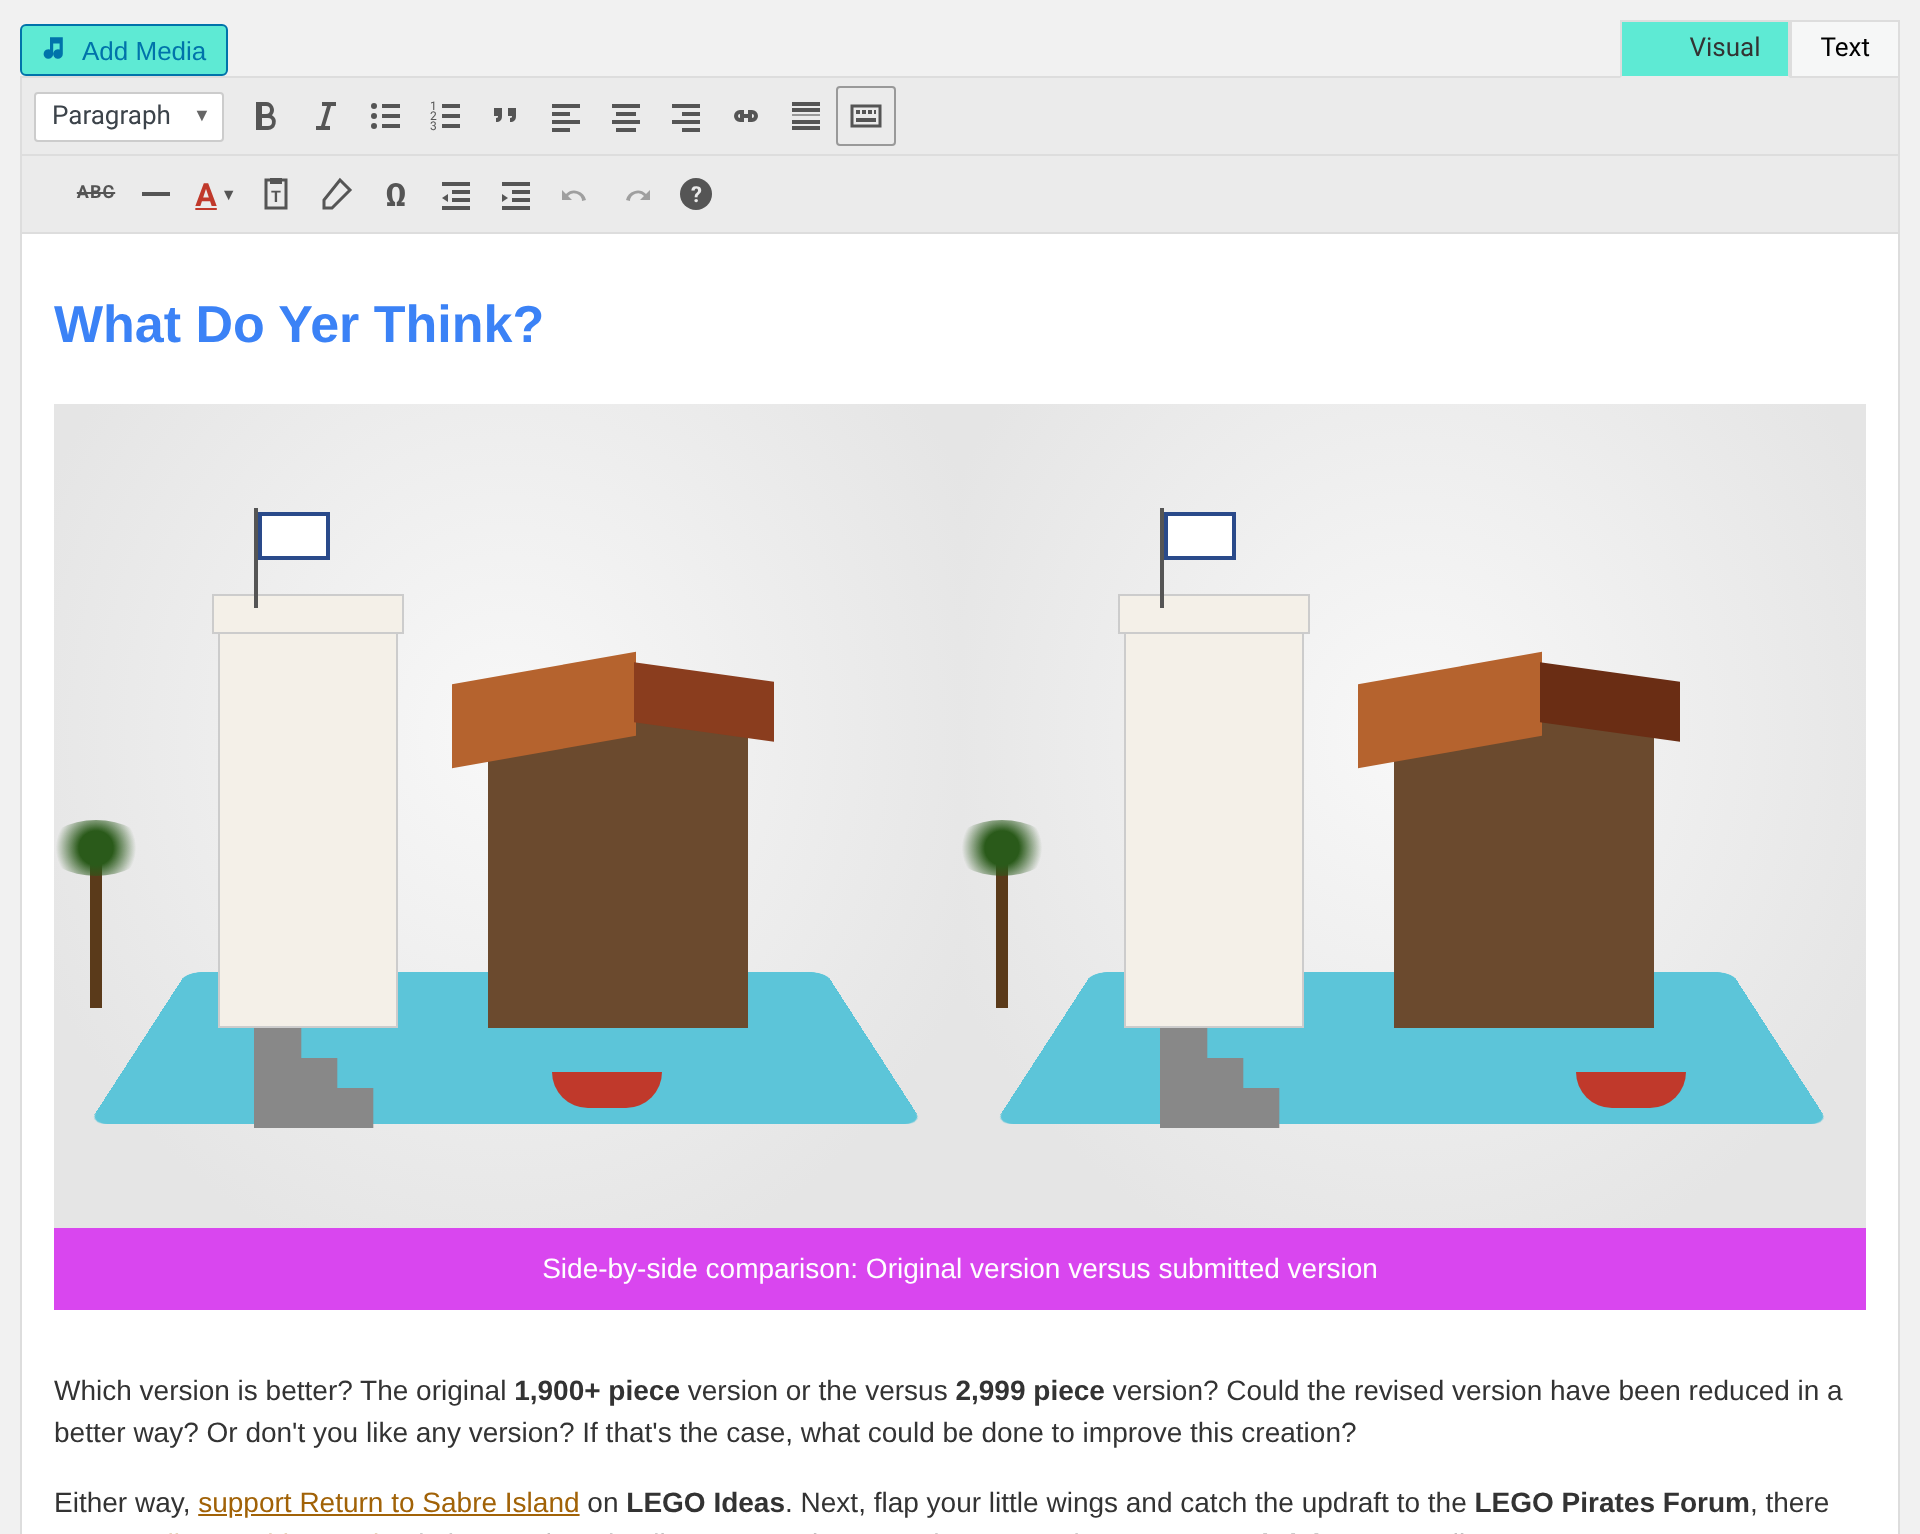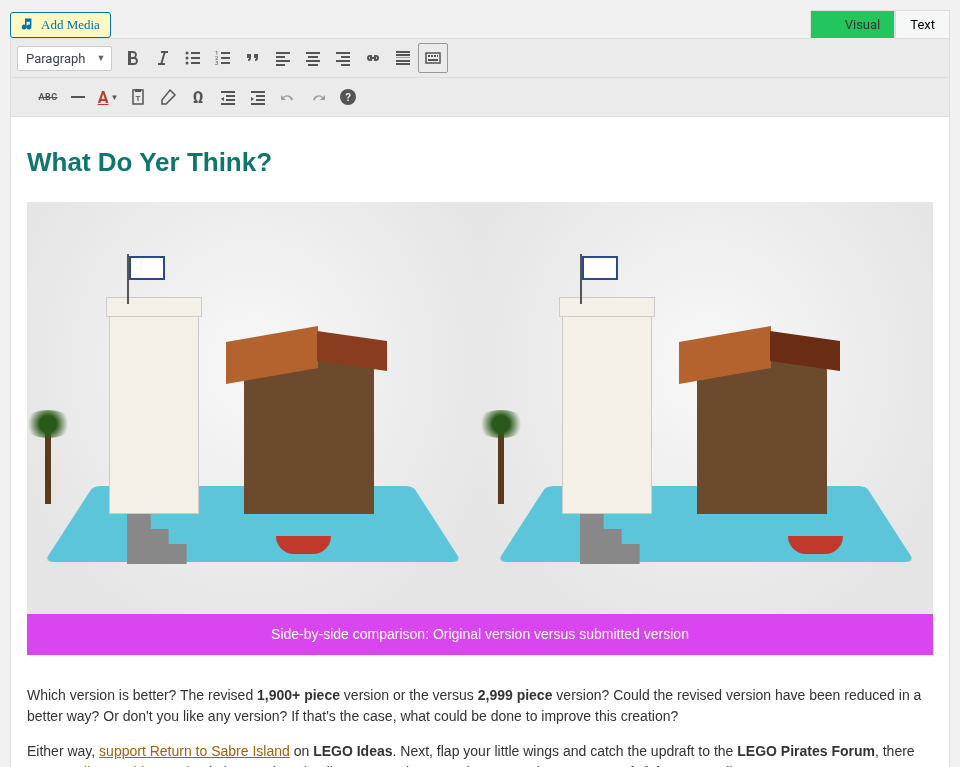--- a/index.html
+++ b/index.html
@@ -15,45 +15,44 @@
 .top-row {
   display: flex;
   justify-content: space-between;
   align-items: flex-end;
   margin-bottom: 0;
 }
 .add-media-btn {
   display: inline-flex;
   align-items: center;
   gap: 4px;
-  background: #fef9c3;
+  background: #5eead4;
   border: 1px solid #0073aa;
   color: #0073aa;
   padding: 4px 10px;
   font-size: 13px;
   cursor: pointer;
   border-radius: 3px;
-  font-family: Liberation Serif, serif;
 }
 .add-media-btn svg { width: 16px; height: 16px; fill: #0073aa; }
 .tabs {
   display: flex;
 }
 .tab {
   padding: 6px 14px;
   font-size: 13px;
   color: #000000;
   cursor: pointer;
   border: 1px solid #ddd;
   border-bottom: none;
   background: #f6f7f7;
   position: relative;
 }
 .tab.active {
-  background: #22c55e;
+  background: #5eead4;
   color: #333;
   border-bottom: 1px solid #ebebeb;
   margin-bottom: -1px;
   padding-left: 34px;
 }
 .tab:not(.active) {
   background: #f6f7f7;
 }
 .toolbar-container {
   background: #fff;
@@ -117,21 +116,21 @@
   font-family: Verdana, Geneva, sans-serif;
   font-size: 14px;
   line-height: 1.5;
   color: #333;
 }
 .content-area h2 {
   font-family: Verdana, Geneva, sans-serif;
   font-weight: 900;
   font-size: 26px;
   margin: 10px 0 20px 0;
-  color: #0f766e;
+  color: #3b82f6;
 }
 .image-block {
   margin-bottom: 6px;
 }
 .lego-img {
   width: 100%;
   height: 412px;
   background: linear-gradient(180deg, #f0f0f0 0%, #e8e8e8 100%);
   display: flex;
   position: relative;
@@ -459,21 +458,21 @@
               <div class="roof1"></div>
               <div class="roof2" style="background:#6a2d14"></div>
             <div class="boat" style="left:68%"></div>
           </div>
         </div>
         <div class="caption">Side-by-side comparison: Original version versus submitted version</div>
       </div>
 
       <div class="body-text">
         <p>
-          <span>Which version is better? The revised </span><strong>1,900+ piece</strong><span> version or the versus </span><strong>2,999 piece</strong><span> version? Could the revised version have been reduced in a better way? Or don't you like any version? If that's the case, what could be done to improve this creation?</span>
+          <span>Which version is better? The original </span><strong>1,900+ piece</strong><span> version or the versus </span><strong>2,999 piece</strong><span> version? Could the revised version have been reduced in a better way? Or don't you like any version? If that's the case, what could be done to improve this creation?</span>
         </p>
         <p>
           <span>Either way, </span><a href="#">support Return to Sabre Island</a><span> on </span><strong>LEGO Ideas</strong><span>. Next, flap your little wings and catch the updraft to the </span><strong>LEGO Pirates Forum</strong><span>, there we may </span><a href="#">discuss this creation</a><span> in immaculate detail. You may also extend your greetings to </span><span class="squiggle">Tongesbricks</span><span> personally.</span>
         </p>
       </div>
     </div>
   </div>
 </div>
 
 </body></html>

